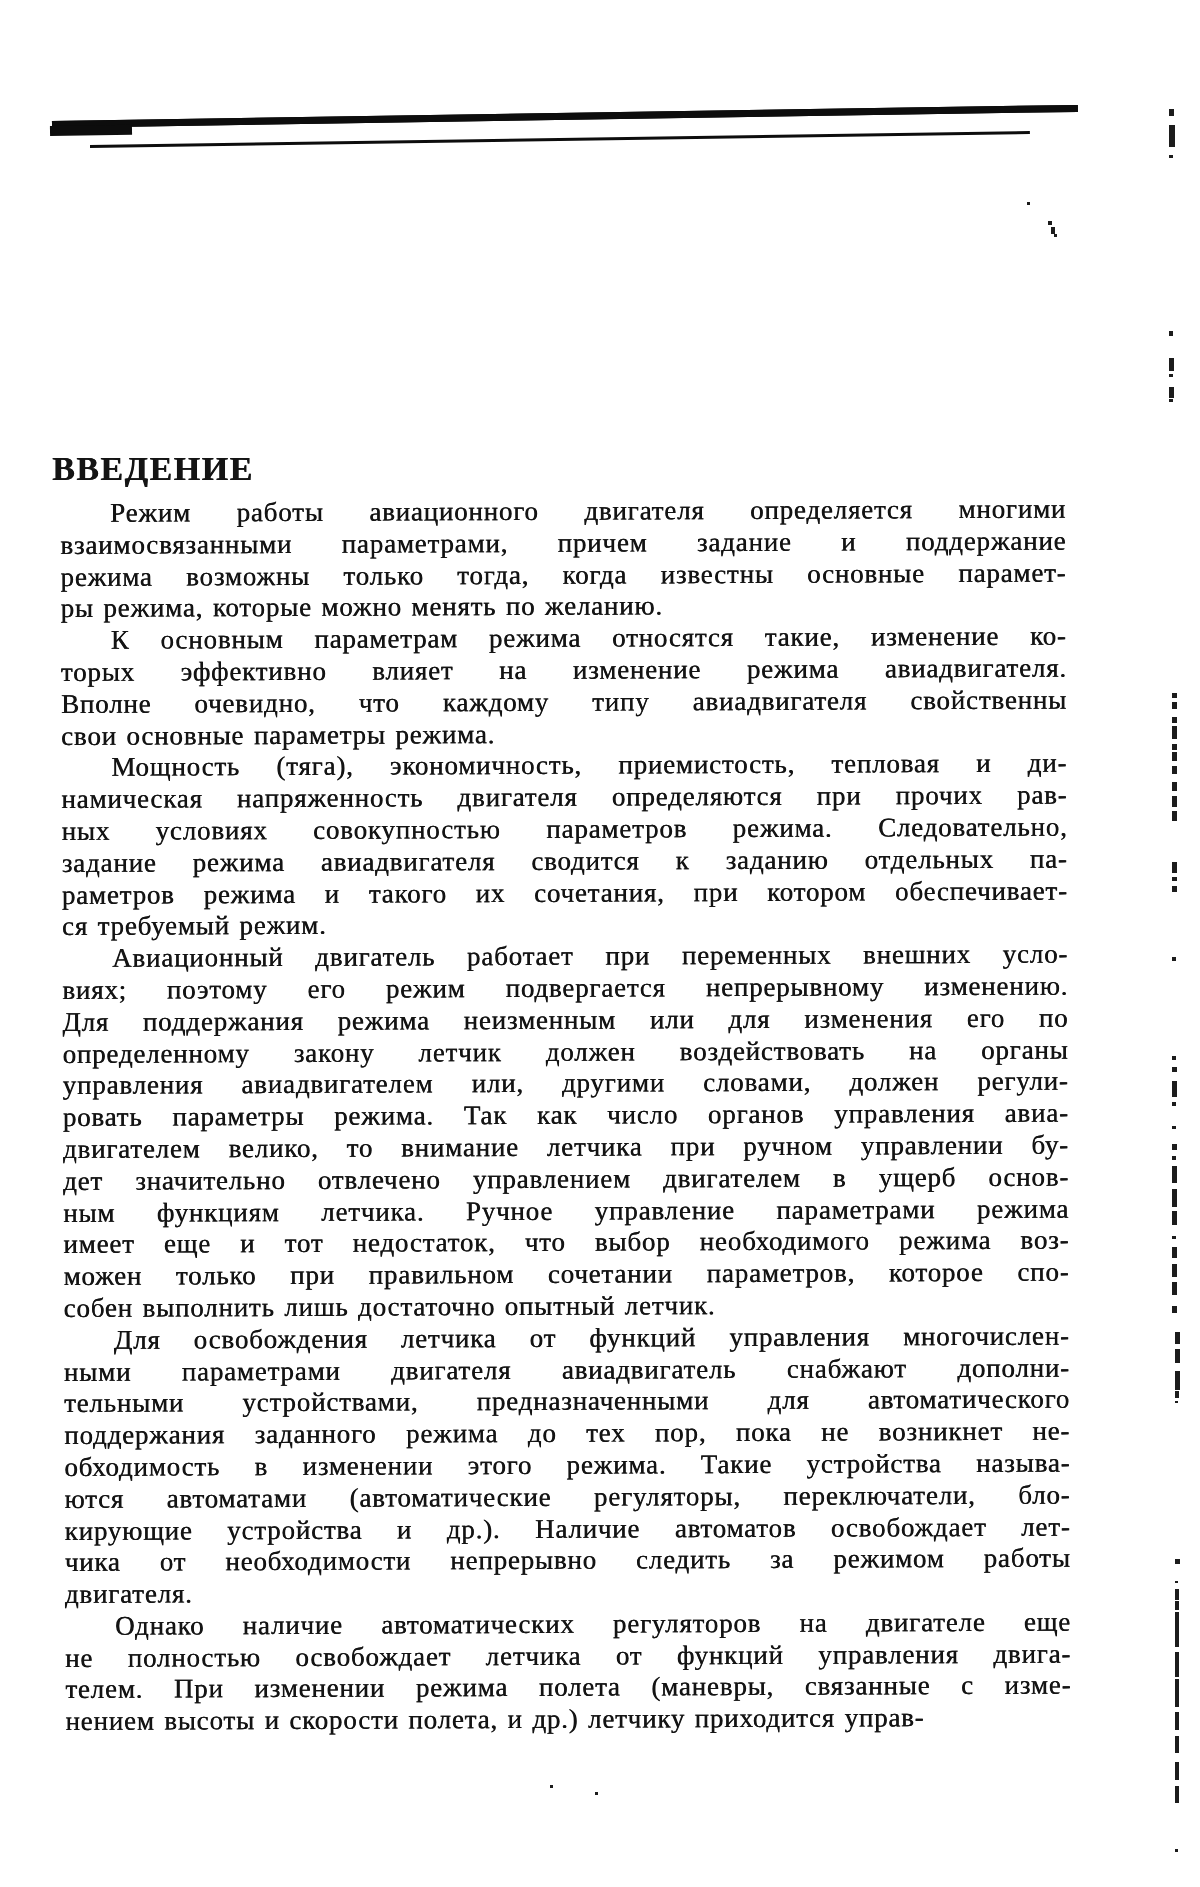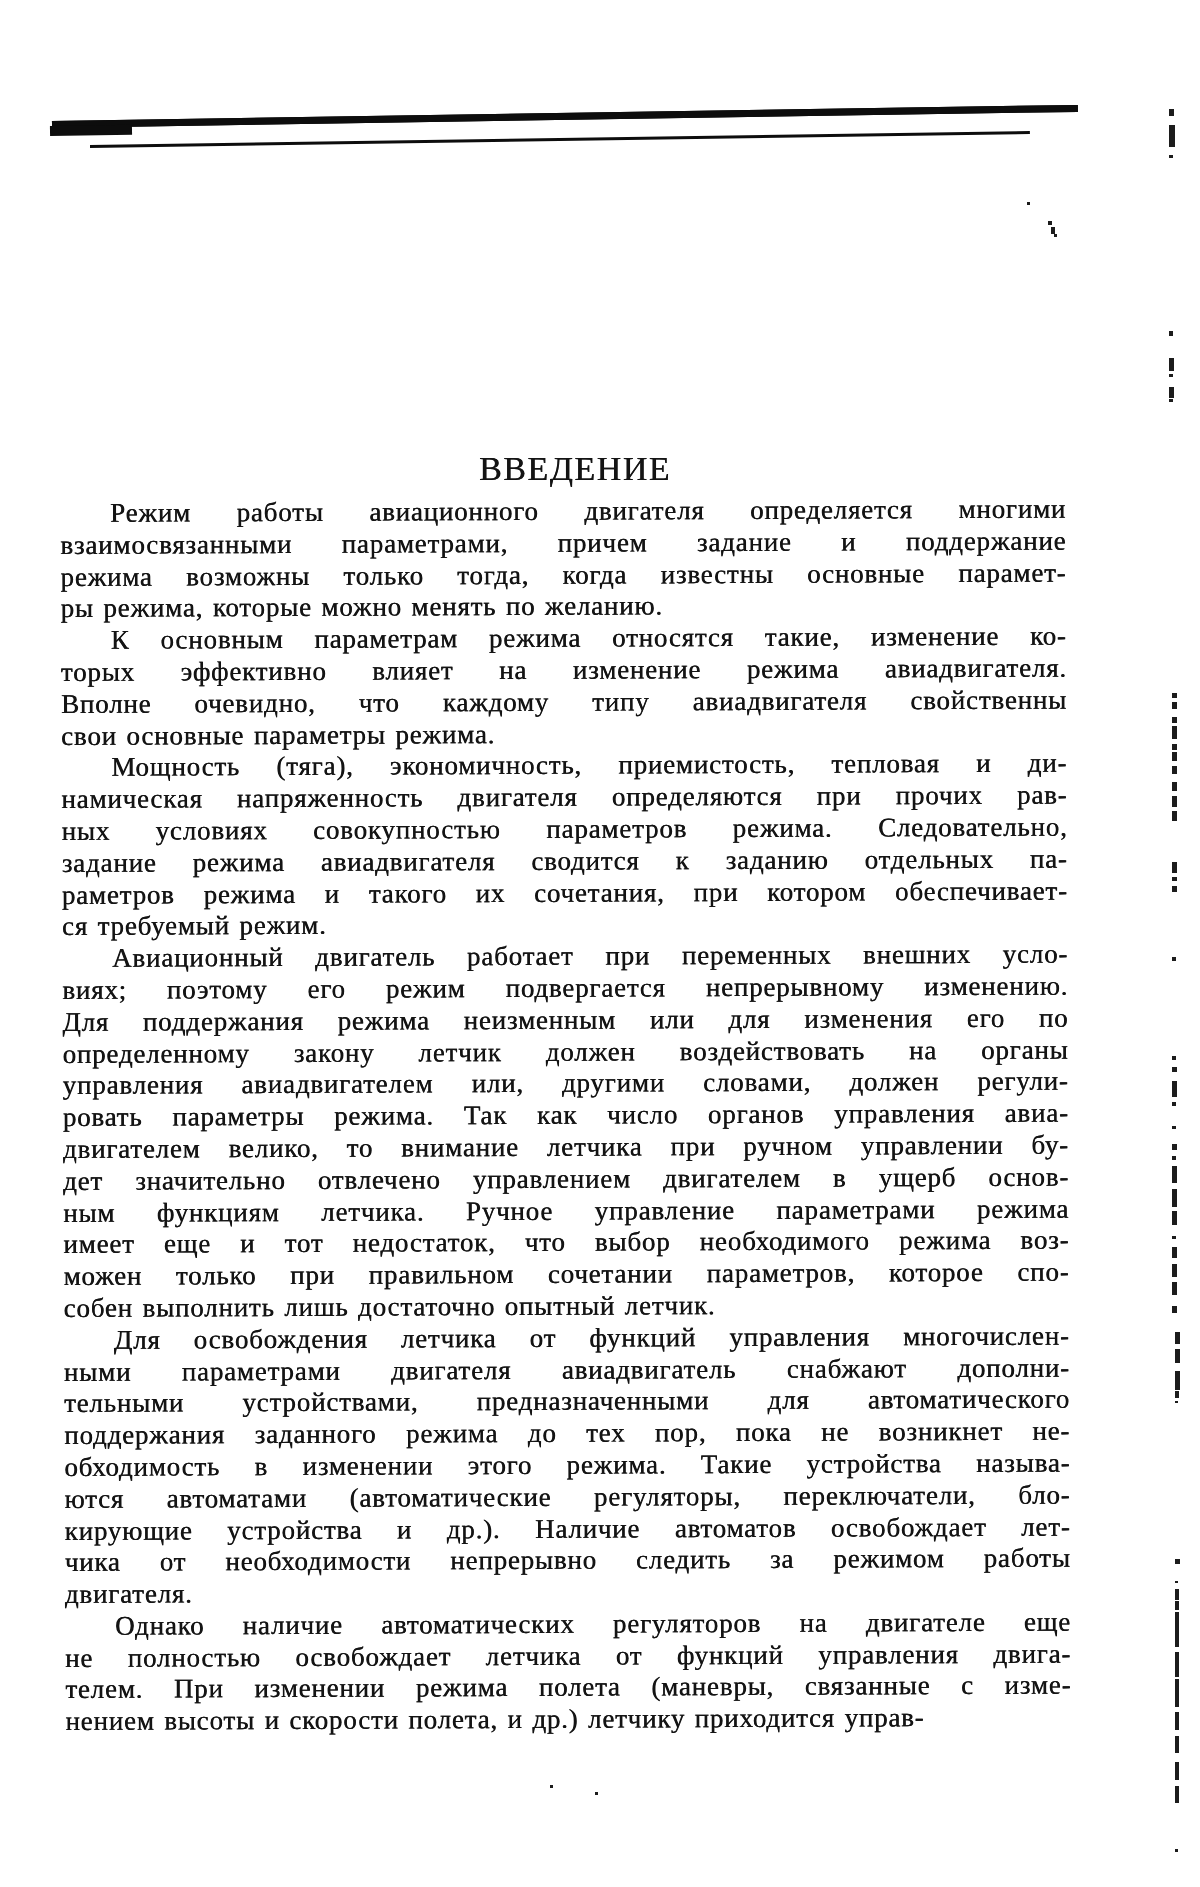--- a/index.html
+++ b/index.html
@@ -32,25 +32,25 @@
     left: 50px; top: 126px; width: 82px; height: 10px;
     transform: rotate(-0.9deg);
   }
   .rule-thin {
     left: 90px; top: 145px; width: 940px; height: 3px;
     transform: rotate(-0.85deg);
   }
   
   .title {
     position: absolute;
-    left: 72px; top: 450px; width: 1006px;
-    text-align: center;
+    left: 52px; top: 450px; width: 1006px;
+    text-align: left;
     font-size: 34px;
     letter-spacing: 1.5px;
-    font-weight: normal;
+    font-weight: bold;
     text-shadow: 0.4px 0 0 currentColor;
     white-space: nowrap;
   }
   
   .body-text {
     position: absolute;
     left: 60px; top: 498px; width: 1006px;
     transform: rotate(-0.25deg);
     transform-origin: left top;
   }

